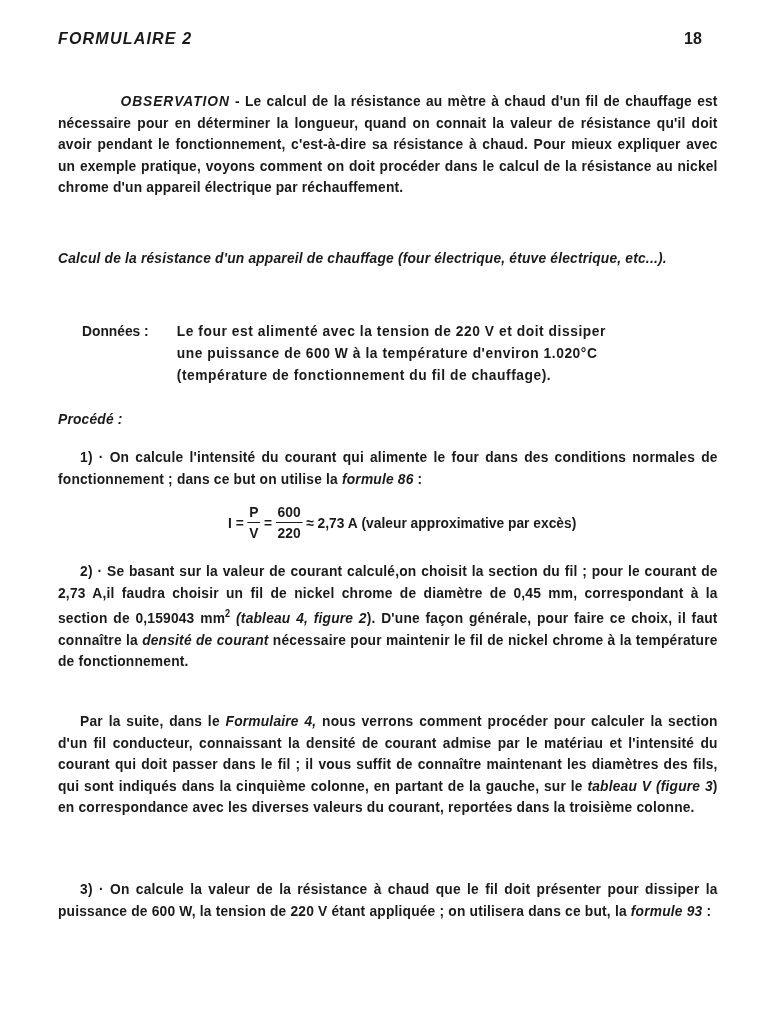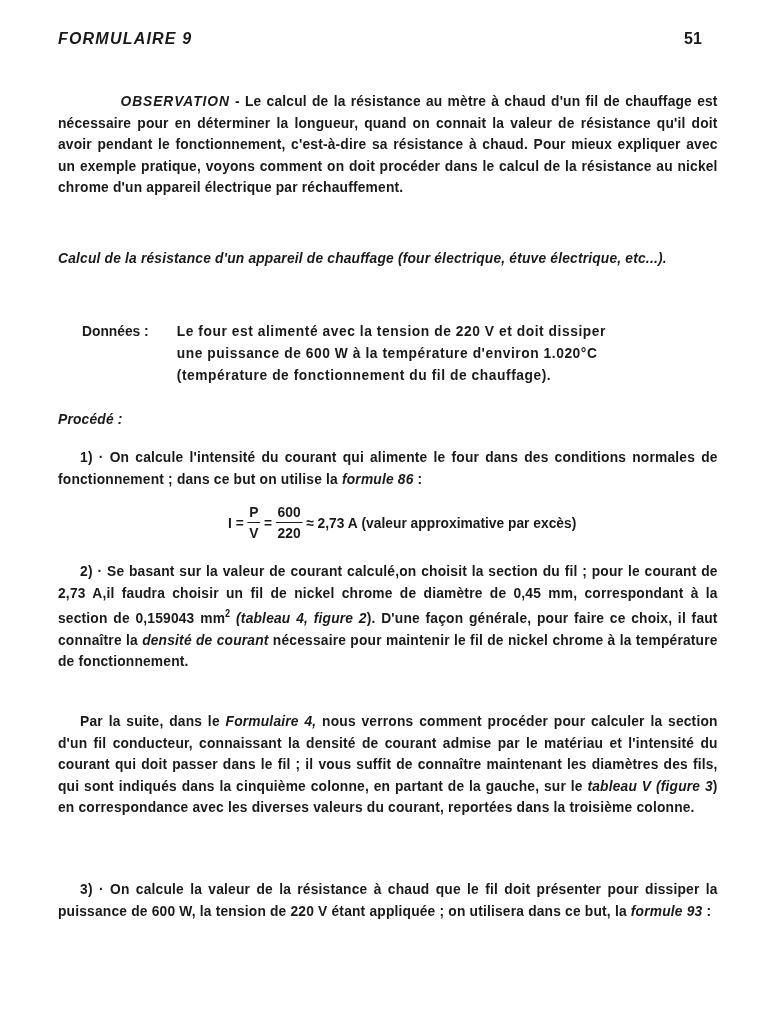--- a/index.html
+++ b/index.html
@@ -19,22 +19,22 @@
   .frac span { display:block; padding:0 2px; line-height:20px; }
   .frac .num { border-bottom:1.5px solid #1a1a1a; }
   .eq { font-size:15px; font-weight:bold; display:flex; align-items:center; transform:scaleX(0.92); transform-origin:left top; white-space:nowrap; }
   sup { font-size:10px; }
 </style>
 </head>
 <body>
 
 <div class="page">
 
-  <div class="abs hdr" style="left:0; top:30px;">FORMULAIRE 9</div>
-  <div class="abs pnum" style="left:626px; top:30px;">51</div>
+  <div class="abs hdr" style="left:0; top:30px;">FORMULAIRE 2</div>
+  <div class="abs pnum" style="left:626px; top:30px;">18</div>
 
   <div class="p ind" style="top:90px; text-indent:68px;"><span class="obs">OBSERVATION</span><span> - Le calcul de la résistance au mètre à chaud d'un fil de chauffage est nécessaire pour en déterminer la longueur, quand on connait la valeur de résistance qu'il doit avoir pendant le fonctionnement, c'est-à-dire sa résistance à chaud. Pour mieux expliquer avec un exemple pratique, voyons comment on doit procéder dans le calcul de la résistance au nickel chrome d'un appareil électrique par réchauffement.</span></div>
 
   <div class="p hang it" style="top:247px;">Calcul de la résistance d'un appareil de chauffage (four électrique, étuve électrique, etc...).</div>
 
   <div class="abs" style="left:24px; top:320px; width:700px; font-size:15px; font-weight:bold; line-height:22px; transform:scaleX(0.92); transform-origin:left top;">
     <div style="display:flex;">
       <span style="width:103px; flex:none;">Données :</span>
       <div style="letter-spacing:0.6px;">
         <div>Le four est alimenté avec la tension de 220 V et doit dissiper</div>

